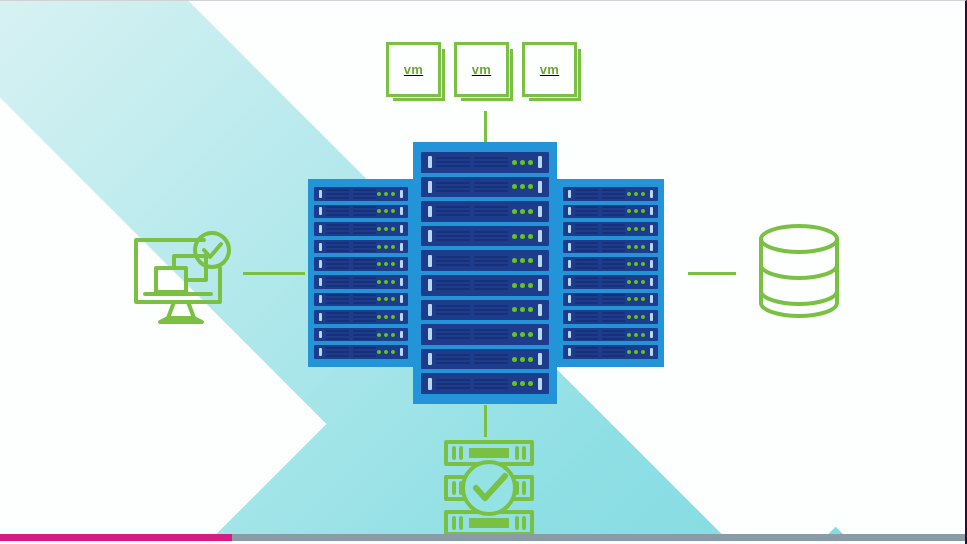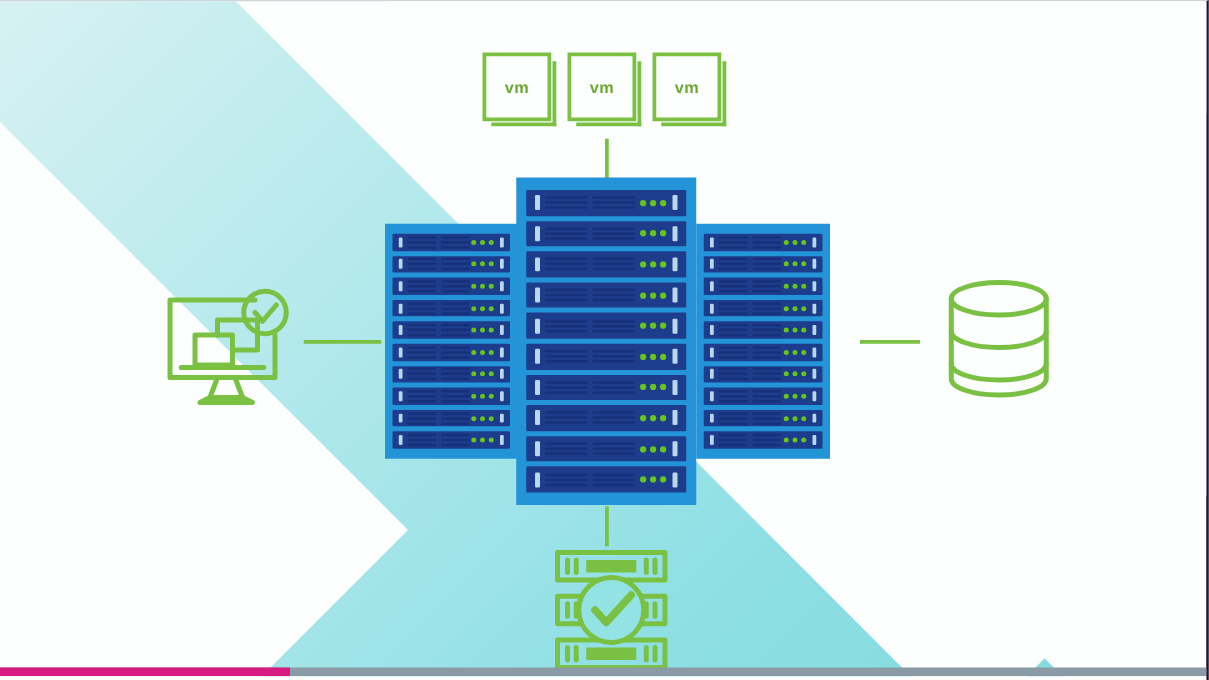--- a/index.html
+++ b/index.html
@@ -132,20 +132,21 @@
   .conn-bottom { left:484px; top:404px; height:32px; }
 
   
   .vm-row { position:absolute; left:386px; top:41px; display:flex; gap:13px; }
   .vm {
     position:relative;
     width:55px; height:55px;
     border:3px solid #7ac143;
     display:flex; align-items:center; justify-content:center;
     background:transparent;
+    text-decoration:underline;
   }
   .vm::after {
     content:"";
     position:absolute;
     right:-7px; bottom:-7px;
     width:100%; height:100%;
     border-right:3px solid #7ac143;
     border-bottom:3px solid #7ac143;
     pointer-events:none;
   }

